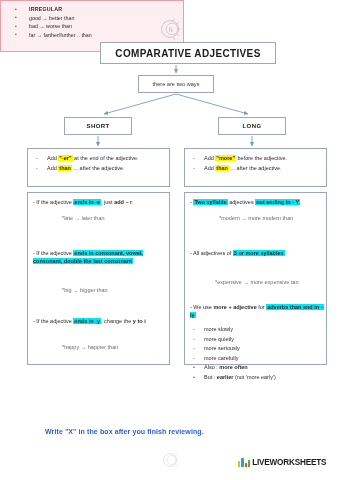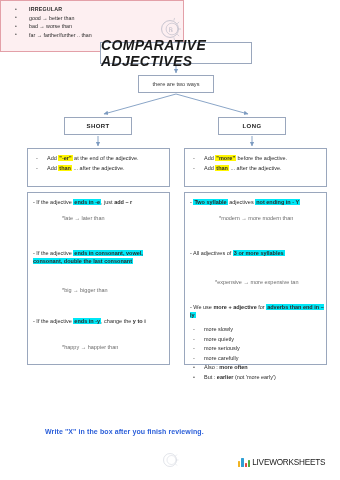--- a/index.html
+++ b/index.html
@@ -32,25 +32,24 @@
 
   
   .box{
     position:absolute;
     box-sizing:border-box;
     border:1px solid #9aa7bd;
     background:#ffffff;
   }
 
   .title-box{
-    left:100px;top:42px;width:152px;height:22px;
-    display:flex;align-items:center;justify-content:center;
-    font-size:14px;font-weight:bold;letter-spacing:.35px;
+    left:100px;top:42px;width:176px;height:22px;
+    display:flex;align-items:center;justify-content:center;
+    font-size:10px;font-weight:bold;letter-spacing:.35px;
     color:#1a1a1a;
-    font-style:italic;
   }
 
   .ways-box{
     left:138px;top:75px;width:76px;height:18px;
     display:flex;align-items:center;justify-content:center;
     font-size:5.6px;color:#3a3a3a;
   }
 
   .short-box{
     left:64px;top:117px;width:68px;height:18px;
@@ -127,21 +126,21 @@
     position:absolute;left:238px;top:458px;
     display:flex;align-items:center;gap:2px;
   }
   .lw-mark{display:flex;align-items:flex-end;gap:1px;height:9px;}
   .lw-mark i{display:block;width:2.3px;border-radius:.5px;}
   .lw-b1{height:6px;background:#f0b323;}
   .lw-b2{height:9px;background:#2e9fd4;}
   .lw-b3{height:4.5px;background:#e0483f;}
   .lw-b4{height:7.5px;background:#56a93b;}
   .lw-text{
-    font-size:8.2px;font-weight:normal;color:#1b1b1b;letter-spacing:-.2px;
+    font-size:8.2px;font-weight:bold;color:#1b1b1b;letter-spacing:-.2px;
   }
 </style>
 </head>
 <body>
 
 <div class="page">
 
   <div class="emblem">
     <svg viewBox="0 0 40 40">
       <circle cx="20" cy="20" r="13" fill="none" stroke="#8a93a8" stroke-width="1.3"></circle>

